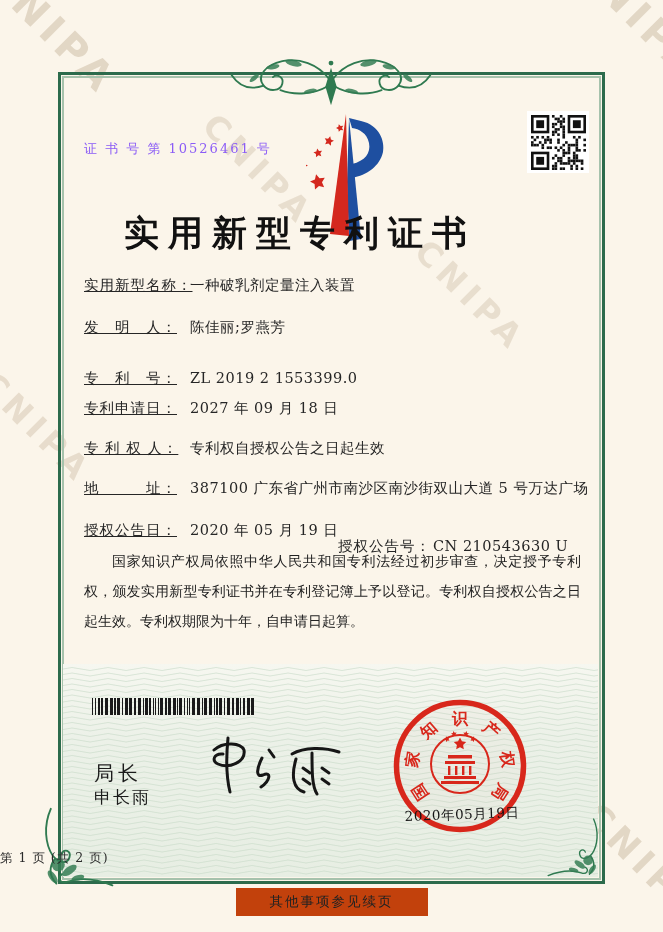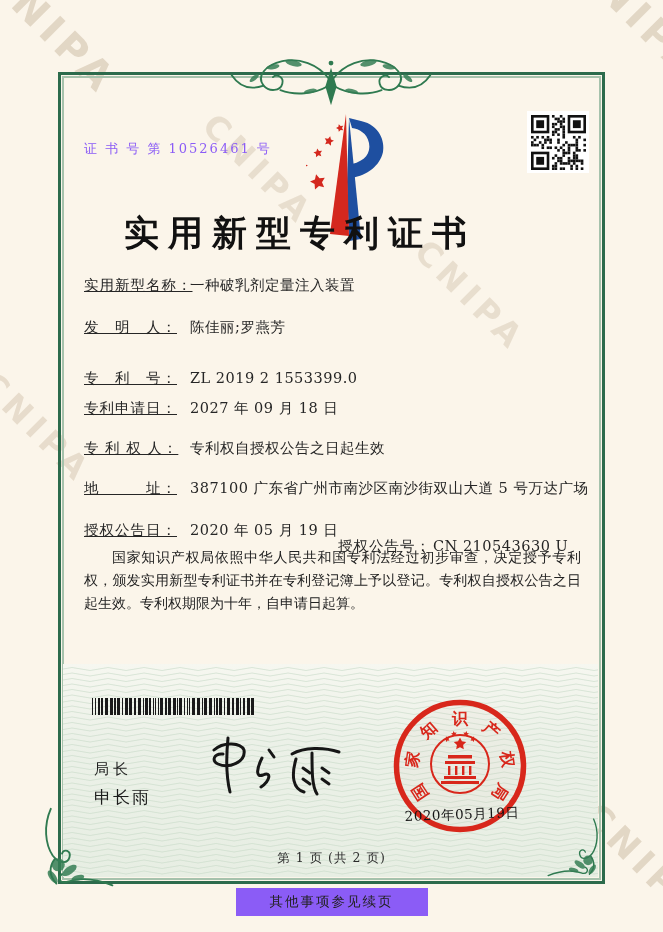--- a/index.html
+++ b/index.html
@@ -29,38 +29,38 @@
          font-size:35px;font-weight:bold;letter-spacing:9px;color:#111;margin-top:16px;}
   
   .fields{position:absolute;left:84px;top:0;z-index:4;font-size:14.5px;letter-spacing:.5px;}
   .frow{position:absolute;left:0;white-space:nowrap;}
   .flabel{display:inline-block;width:104px;letter-spacing:1px;text-decoration:underline;}
   .fval{margin-left:2px;}
   .addr2{margin-left:106px;display:block;}
   .grant2{position:absolute;left:254px;top:16px;white-space:nowrap;}
   
   .paras{position:absolute;left:84px;top:546px;width:497px;z-index:4;
-         font-size:14px;line-height:23px;text-align:justify;color:#222;}
+         font-size:14px;line-height:30px;text-align:justify;color:#222;}
   .paras p{margin:0;text-indent:2em;}
   
   .band{position:absolute;left:63px;top:664px;width:535px;height:213px;z-index:3;
         background:linear-gradient(#f6f7f0 0%,#ecf1e8 35%,#e7eee3 100%);}
   .band svg{position:absolute;inset:0;}
   .barcode{position:absolute;left:92px;top:698px;z-index:5;}
-  .director-title{position:absolute;left:94px;top:760px;z-index:5;font-size:15px;letter-spacing:4px;color:#1c1c1c;}
+  .director-title{position:absolute;left:94px;top:760px;z-index:5;font-size:20px;letter-spacing:4px;color:#1c1c1c;}
   .director-name{position:absolute;left:94px;top:786px;z-index:5;font-size:17px;letter-spacing:2px;color:#1c1c1c;}
   .signature{position:absolute;left:200px;top:728px;z-index:5;}
   .seal{position:absolute;left:390px;top:696px;z-index:5;}
   .seal text{fill:#d8271b;font-size:16px;font-weight:bold;font-family:"DejaVu Serif","Liberation Serif",serif;}
   .seal-date{position:absolute;left:396px;top:806px;width:132px;text-align:center;z-index:6;
              font-size:13.5px;letter-spacing:.5px;color:#141414;transform:rotate(-2deg);}
-  .page-num{position:absolute;left:0;top:850px;width:663px;text-align:center;z-index:5;
+  .page-num{position:absolute;left:0;top:850px;width:663px;z-index:5;
             font-size:12.5px;letter-spacing:1px;color:#2a2a2a;}
   .continuation{position:absolute;left:0;top:888px;width:663px;text-align:center;z-index:4;}
-  .continuation span{display:inline-block;background:#8b5cf6;padding:5px 34px;font-size:13.5px;
+  .continuation span{display:inline-block;background:#c2410c;padding:5px 34px;font-size:13.5px;
                      letter-spacing:2px;color:#222;}
   
   .flourish-top{position:absolute;left:228px;top:48px;z-index:4;}
   .flourish-bl{position:absolute;left:34px;top:802px;z-index:4;}
   .flourish-br{position:absolute;left:544px;top:802px;z-index:4;}
   .orn path,.orn ellipse,.orn circle{stroke:#2f7a50;fill:none;stroke-width:2;stroke-linecap:round;}
   .orn .leaf{fill:#357e55;stroke:none;opacity:.85;}
   .orn .solid{fill:#2f7a50;stroke:none;}
 </style>
 </head>

